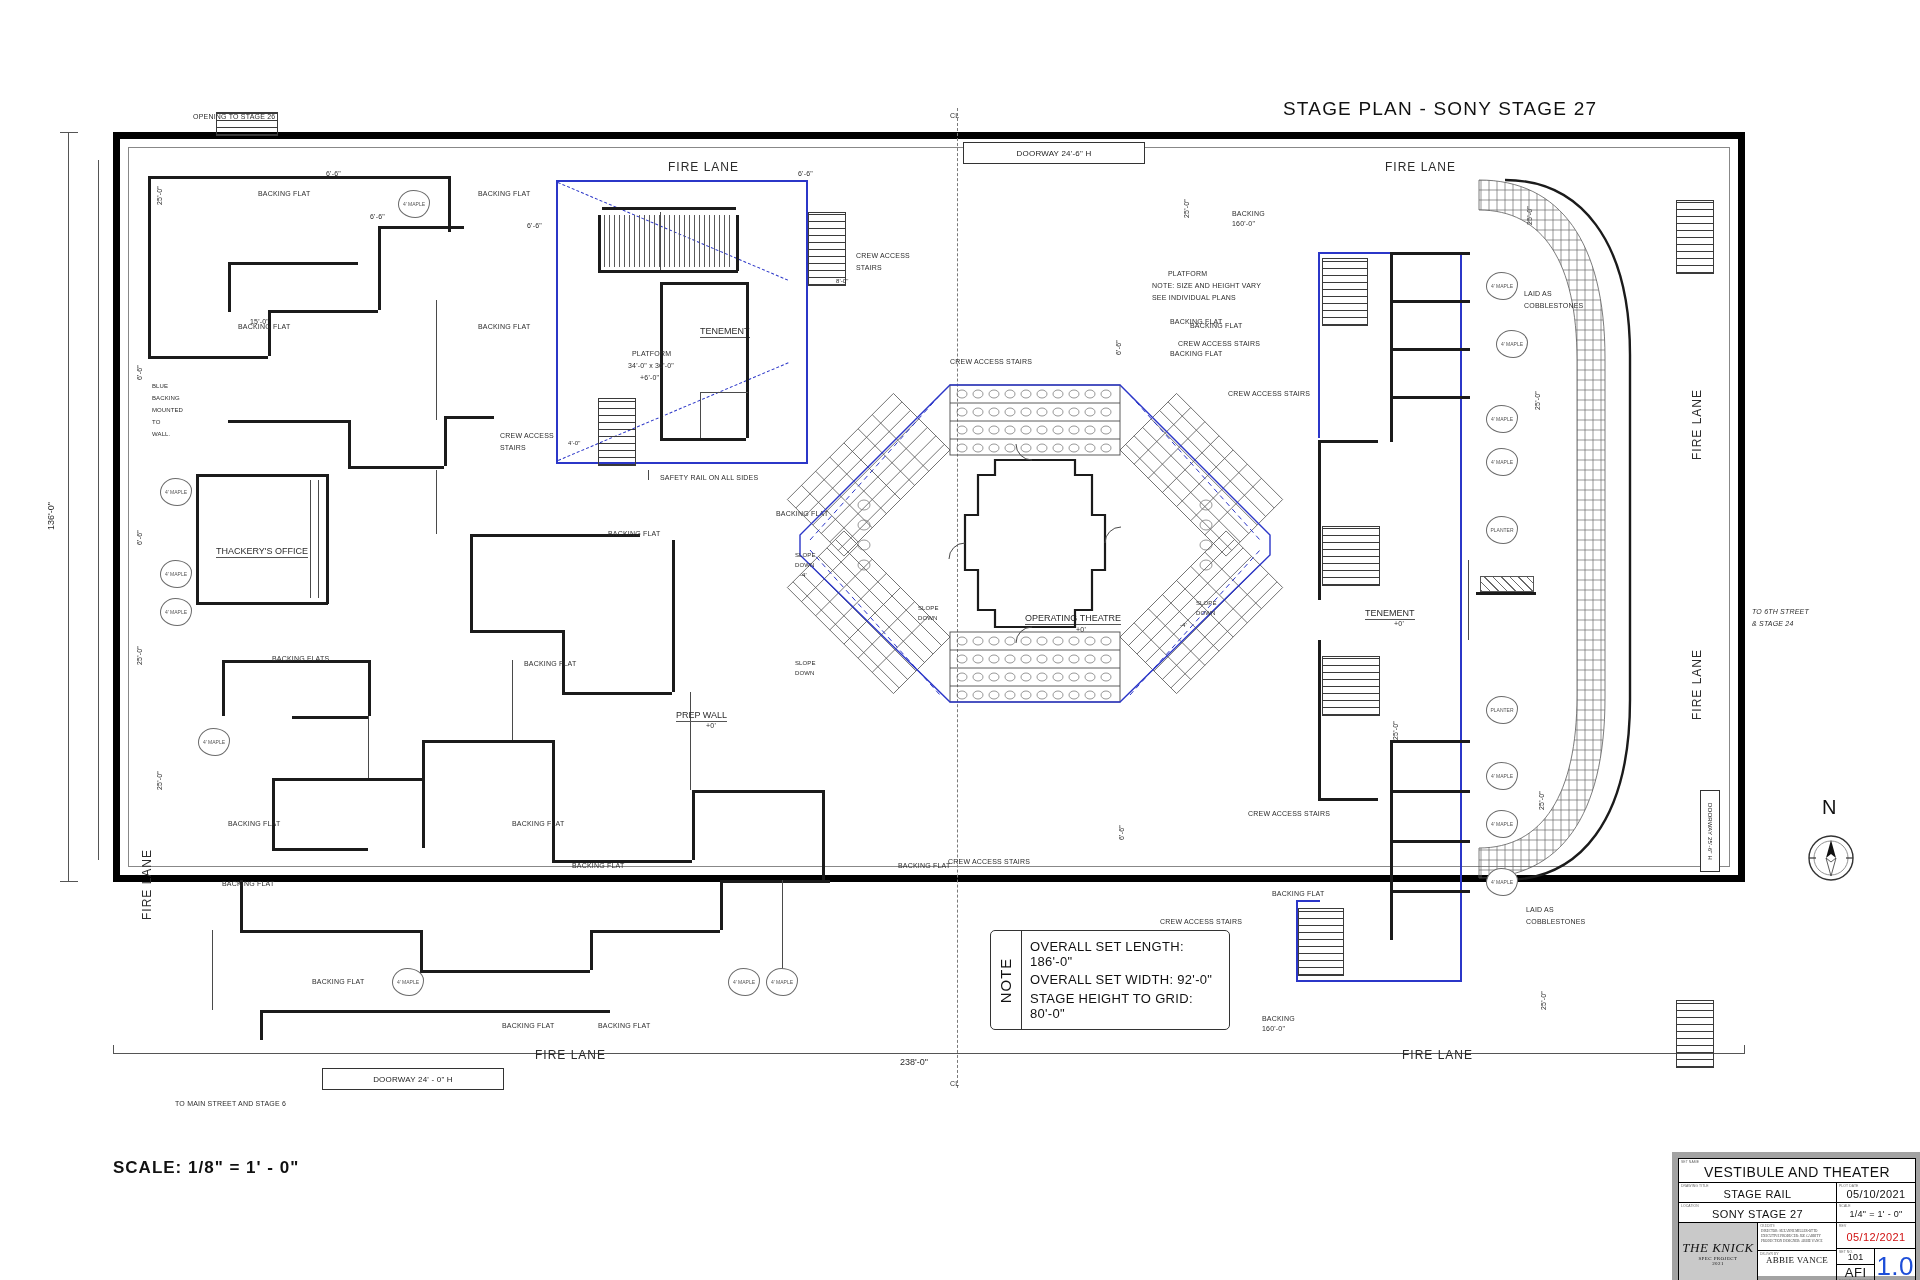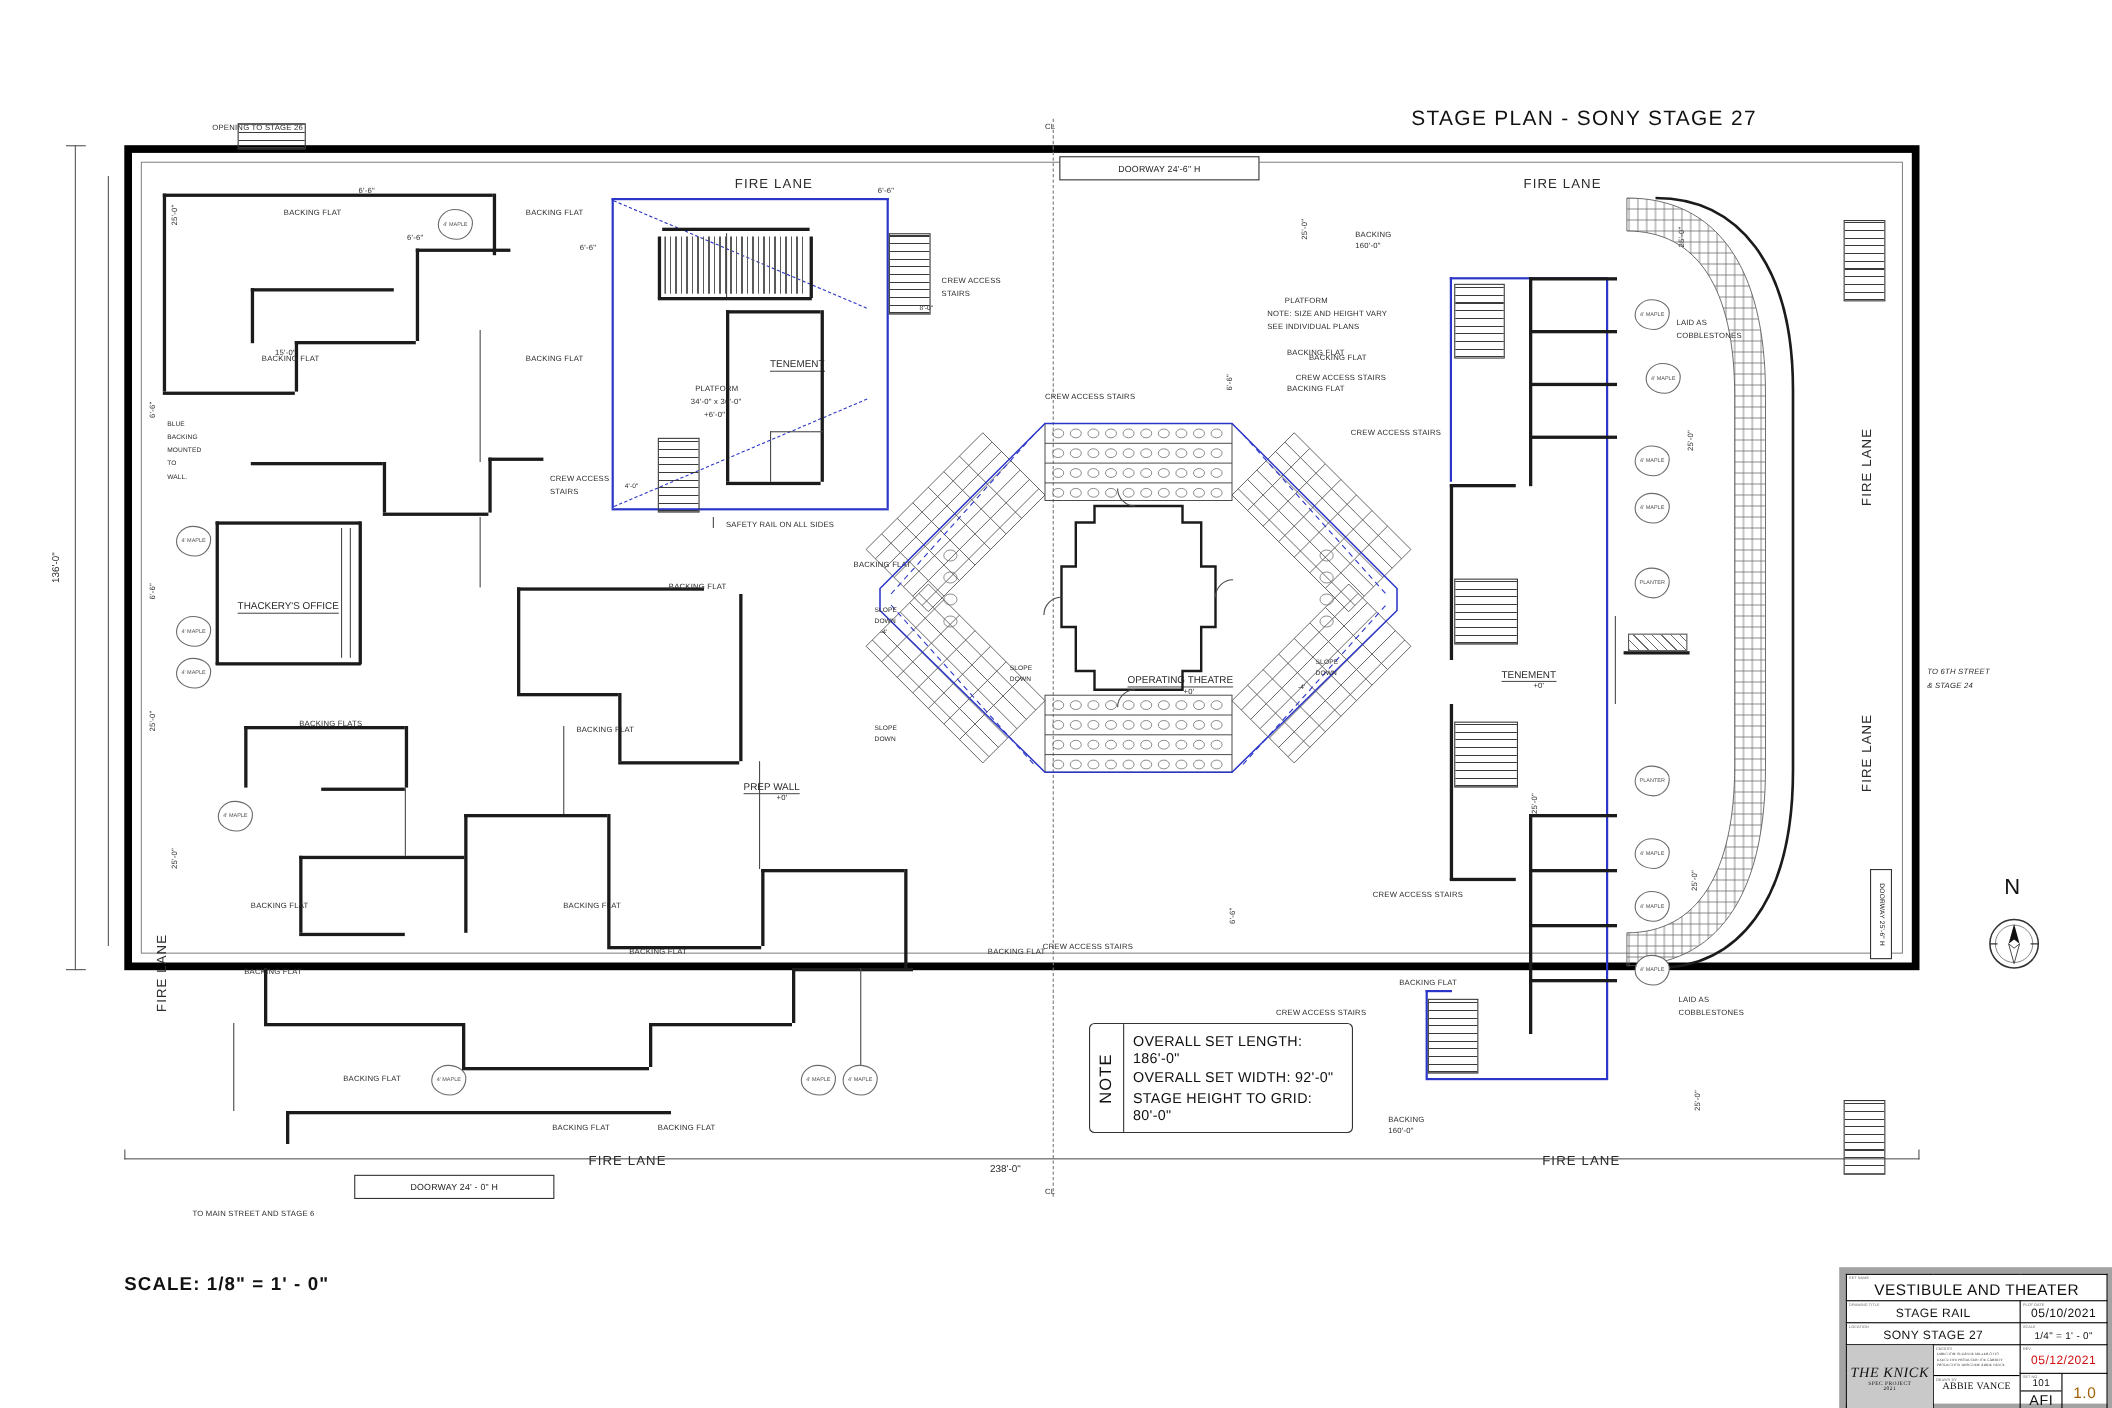--- a/index.html
+++ b/index.html
@@ -81,21 +81,21 @@
   .cap{position:absolute;left:2px;top:1px;font-size:3.4px;color:#666;letter-spacing:.1px;}
   .tbval{font-size:11px;letter-spacing:.4px;color:#111;padding-top:3px;}
   .tbval-s{font-size:9px;letter-spacing:.3px;color:#111;padding-top:3px;}
   .tbrev{font-size:11px;color:#d01010;letter-spacing:.4px;padding-top:3px;}
   .logo-cell{background:#c9c9c9;}
   .logo-knick{font-family:"Liberation Serif",serif;font-size:13px;letter-spacing:.5px;color:#111;font-style:italic;}
   .logo-sub{font-family:"Liberation Serif",serif;font-size:5px;letter-spacing:.4px;color:#111;}
   .credits{font-size:3.3px;line-height:1.55;color:#3a3a3a;text-align:left;padding:6px 2px 2px 3px;}
   .afi{font-size:13px;letter-spacing:.5px;color:#111;font-family:"Liberation Sans",sans-serif;}
   .afi-sub{font-size:2.6px;color:#777;}
-  .sheetno{font-size:14px;color:#a16207;letter-spacing:.5px;}
+  .sheetno{font-size:26px;color:#1d4ed8;letter-spacing:.5px;}
 </style>
 </head>
 <body>
 
 <div class="t" id="plan-title">STAGE PLAN - SONY STAGE 27</div>
 <div class="t" id="scale-note">SCALE: 1/8" = 1' - 0"</div>
 
 <div>
 
   <div class="dimline dimv abs" style="left:68px;top:132px;height:750px;"></div>

